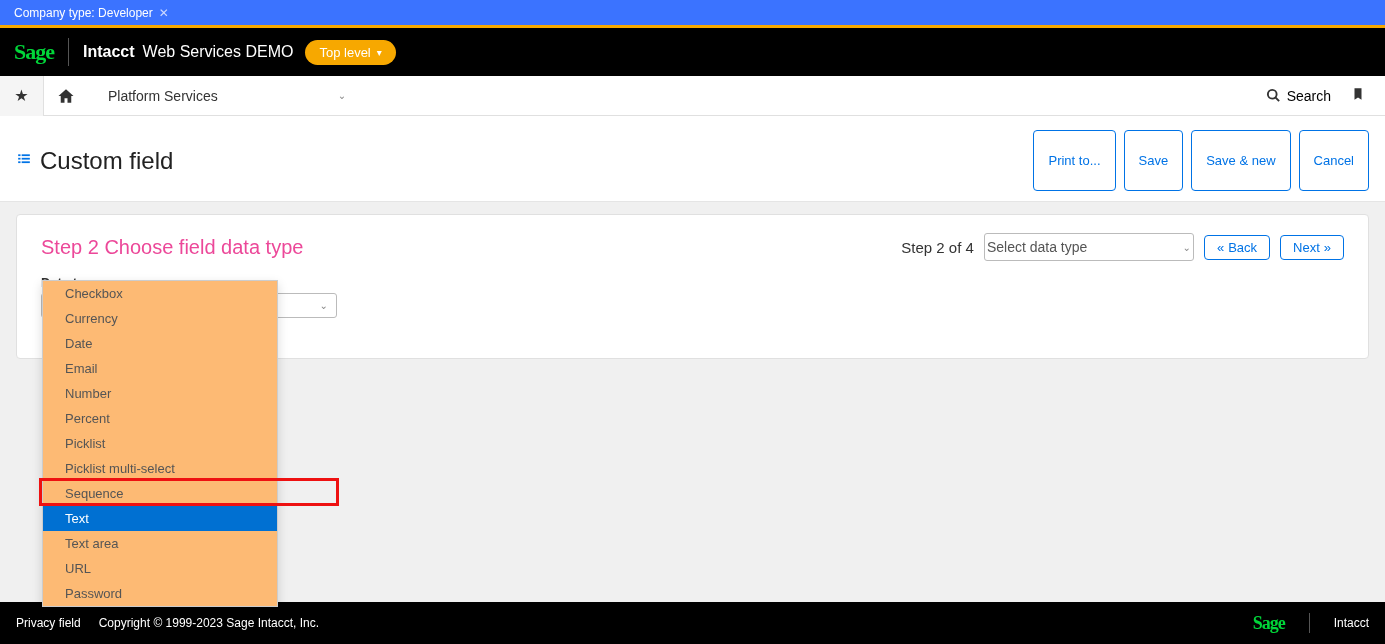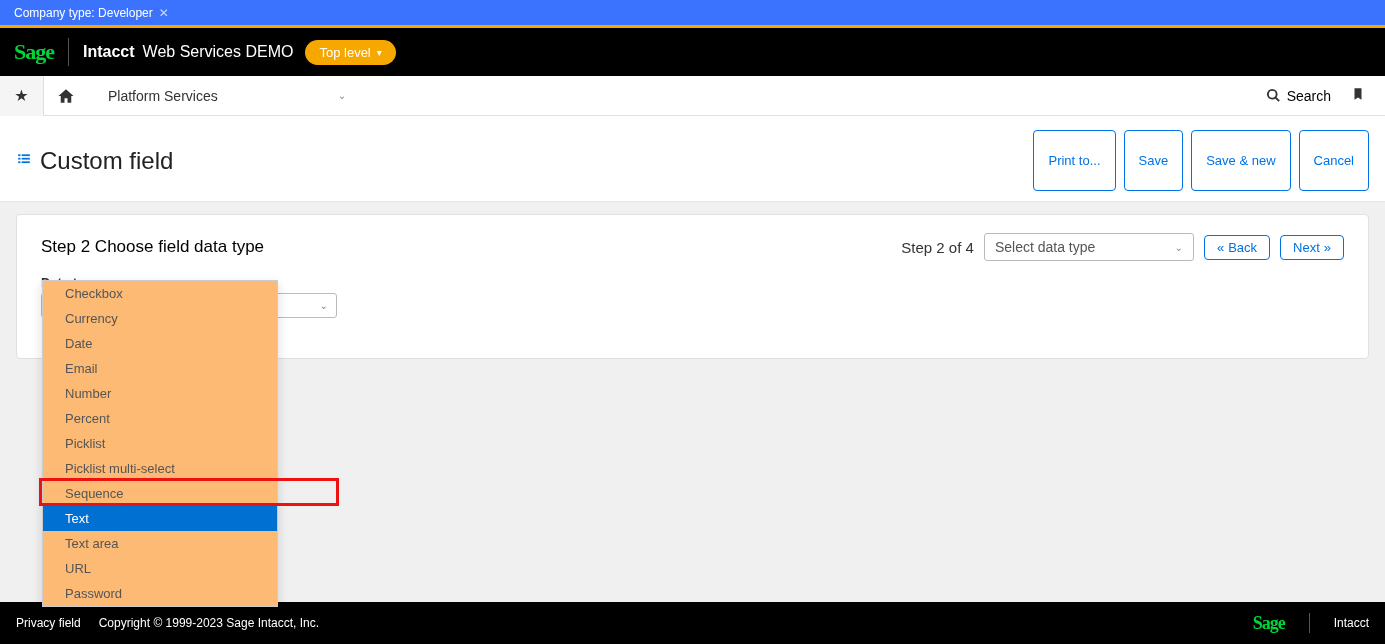--- a/index.html
+++ b/index.html
@@ -29,24 +29,24 @@
 
 .page-header { display: flex; align-items: center; padding: 14px 16px 10px 16px; background: #fff; border-bottom: 1px solid #e5e5e5; }
 .list-icon { color: #0073e6; font-size: 16px; margin-right: 8px; cursor: pointer; }
 .page-title { font-size: 24px; font-weight: normal; color: #222; }
 .page-actions { margin-left: auto; display: flex; gap: 8px; }
 .btn-outline { background: #fff; border: 1px solid #0073e6; color: #0073e6; padding: 22px 14px; border-radius: 4px; font-size: 13px; cursor: pointer; }
 
 .content-wrap { padding: 12px 16px; background: #f0f0f0; }
 .card { background: #fff; border: 1px solid #e0e0e0; border-radius: 4px; padding: 18px 24px 40px 24px; }
 .step-row { display: flex; align-items: center; }
-.step-title { font-size: 17px; color: #000000; }
+.step-title { font-size: 20px; color: #ec4899; }
 .step-right { margin-left: auto; display: flex; align-items: center; gap: 10px; }
 .step-counter { font-size: 15px; color: #333; }
-.select-data-type { border: 1px solid #bbb; border-radius: 3px; padding: 5px 10px; width: 210px; font-size: 14px; color: #555; display: flex; align-items: center; cursor: pointer; }
+.select-data-type { border: 1px solid #bbb; border-radius: 3px; padding: 5px 2px; width: 210px; font-size: 14px; color: #555; display: flex; align-items: center; cursor: pointer; }
 .select-data-type .chev { margin-left: auto; font-size: 10px; color: #888; }
 .btn-sm-outline { background: #fff; border: 1px solid #0073e6; color: #0073e6; padding: 4px 12px; border-radius: 4px; font-size: 13px; cursor: pointer; display: inline-flex; align-items: center; gap: 4px; }
 
 .datatype-area { margin-top: 14px; position: relative; }
 .datatype-label { font-size: 13px; font-weight: bold; color: #333; margin-bottom: 3px; display: block; }
 .datatype-select { border: 1px solid #bbb; border-radius: 3px; padding: 4px 8px; width: 296px; font-size: 13px; color: #333; display: flex; align-items: center; cursor: pointer; background: #fff; }
 .datatype-select .chev { margin-left: auto; font-size: 10px; color: #888; }
 
 .dropdown { position: absolute; top: 280px; left: 42px; width: 236px; background: #fdba74; border: 1px solid #ccc; box-shadow: 0 4px 10px rgba(0,0,0,0.15); z-index: 100; }
 .dropdown .option { padding: 5px 22px; font-size: 13px; color: #555; cursor: pointer; }

